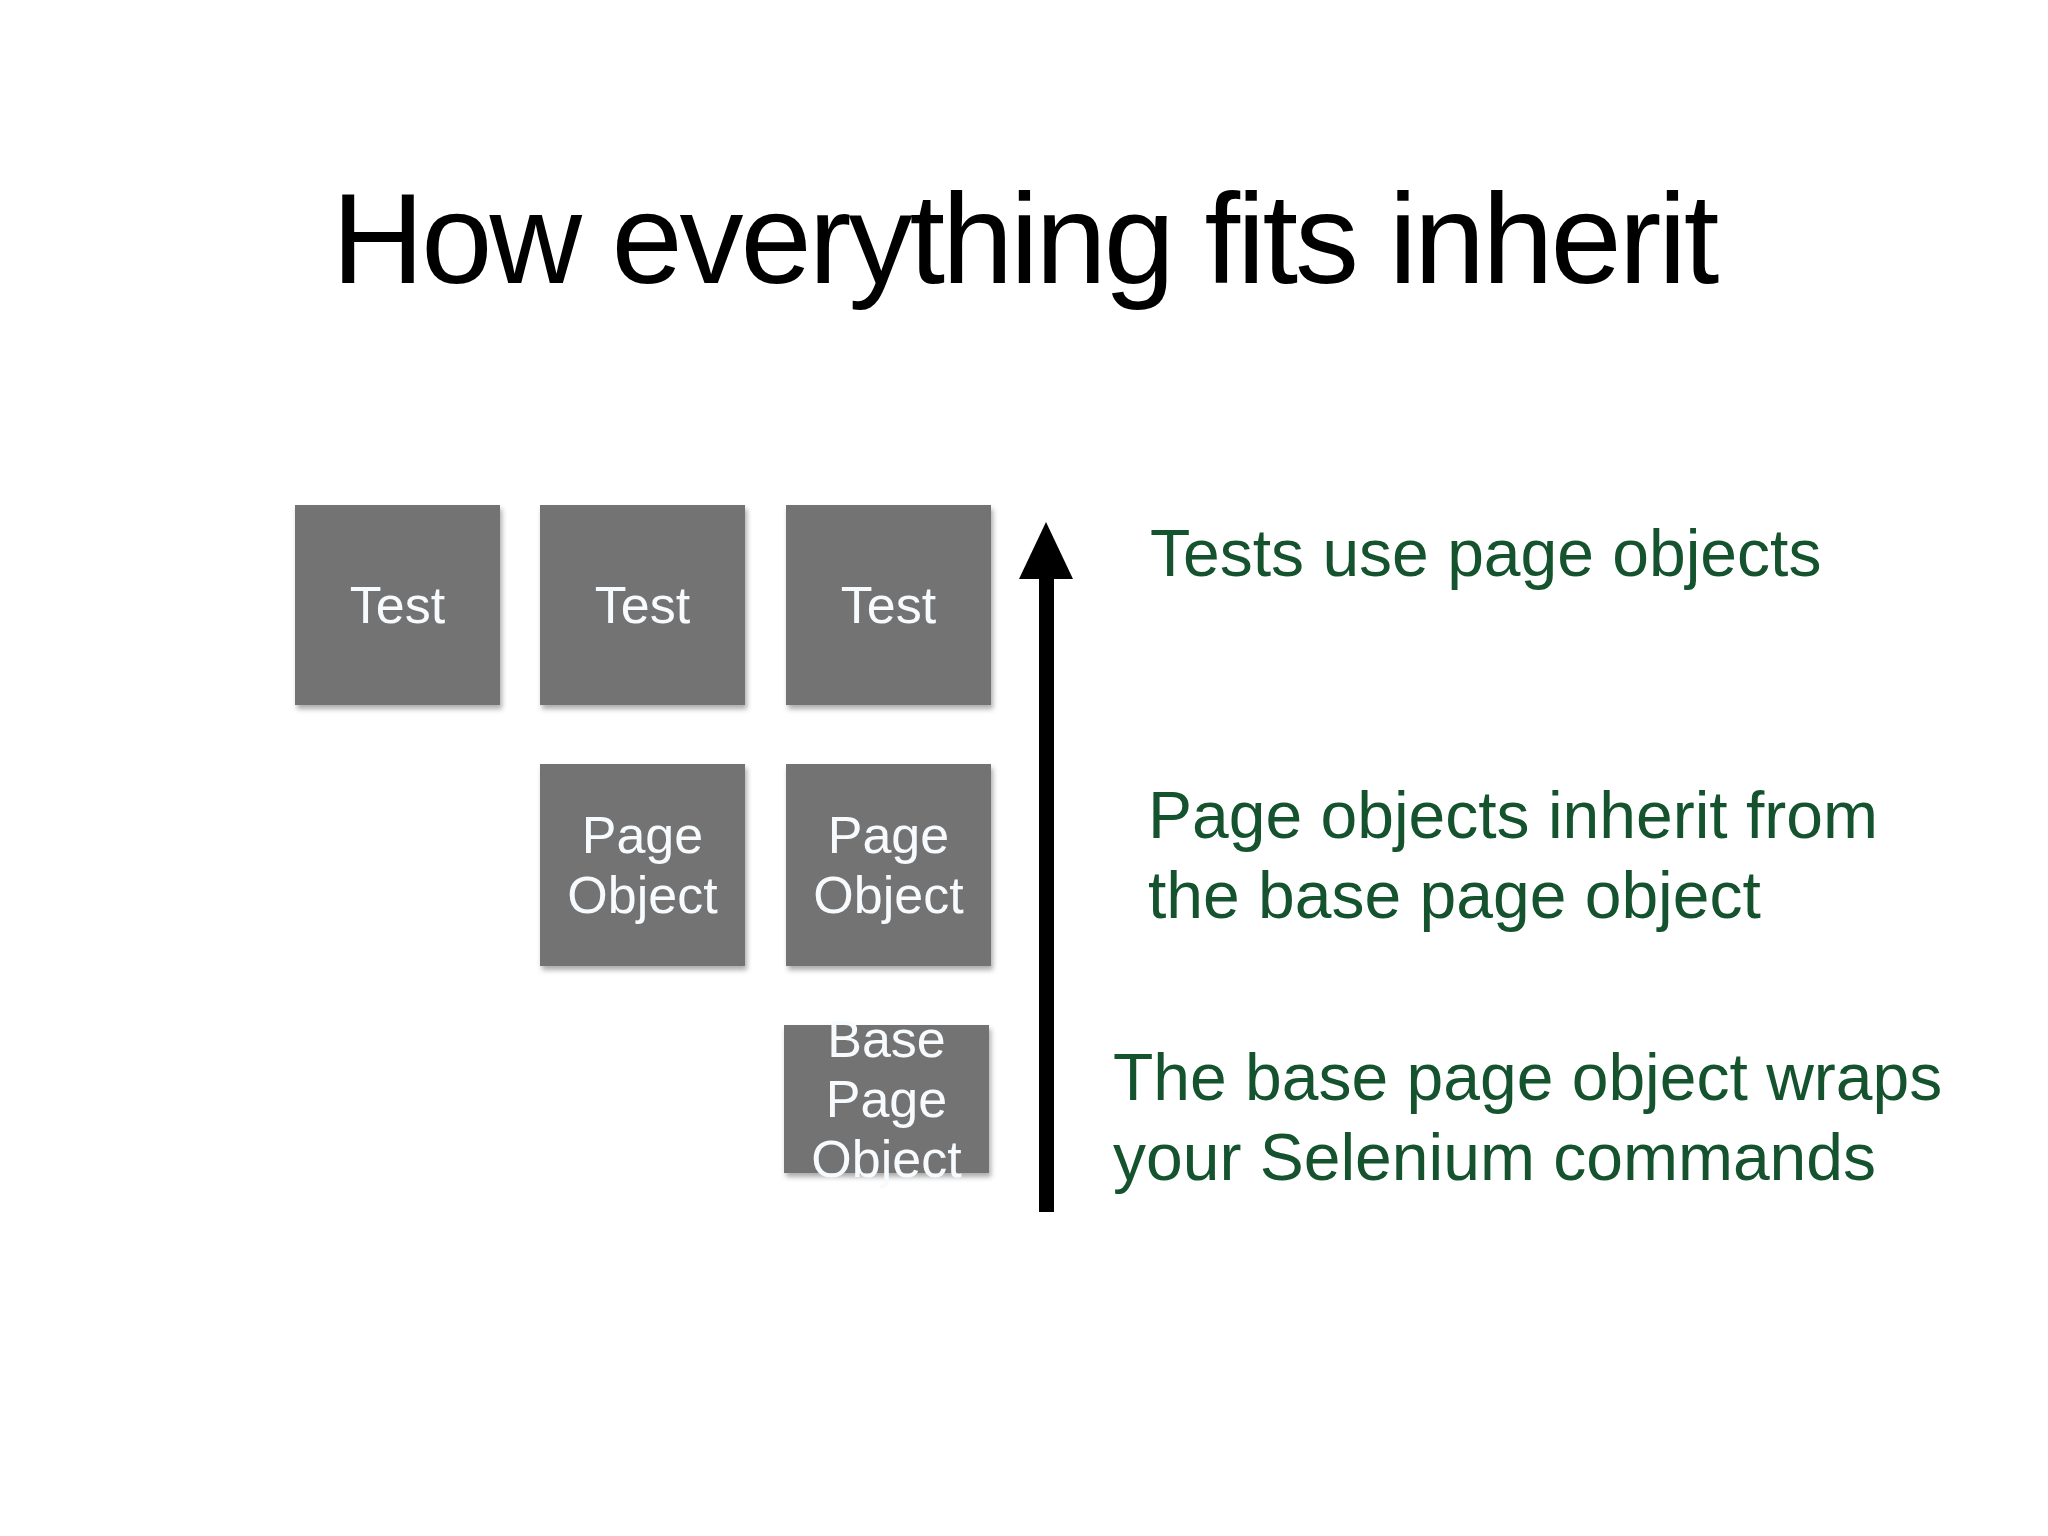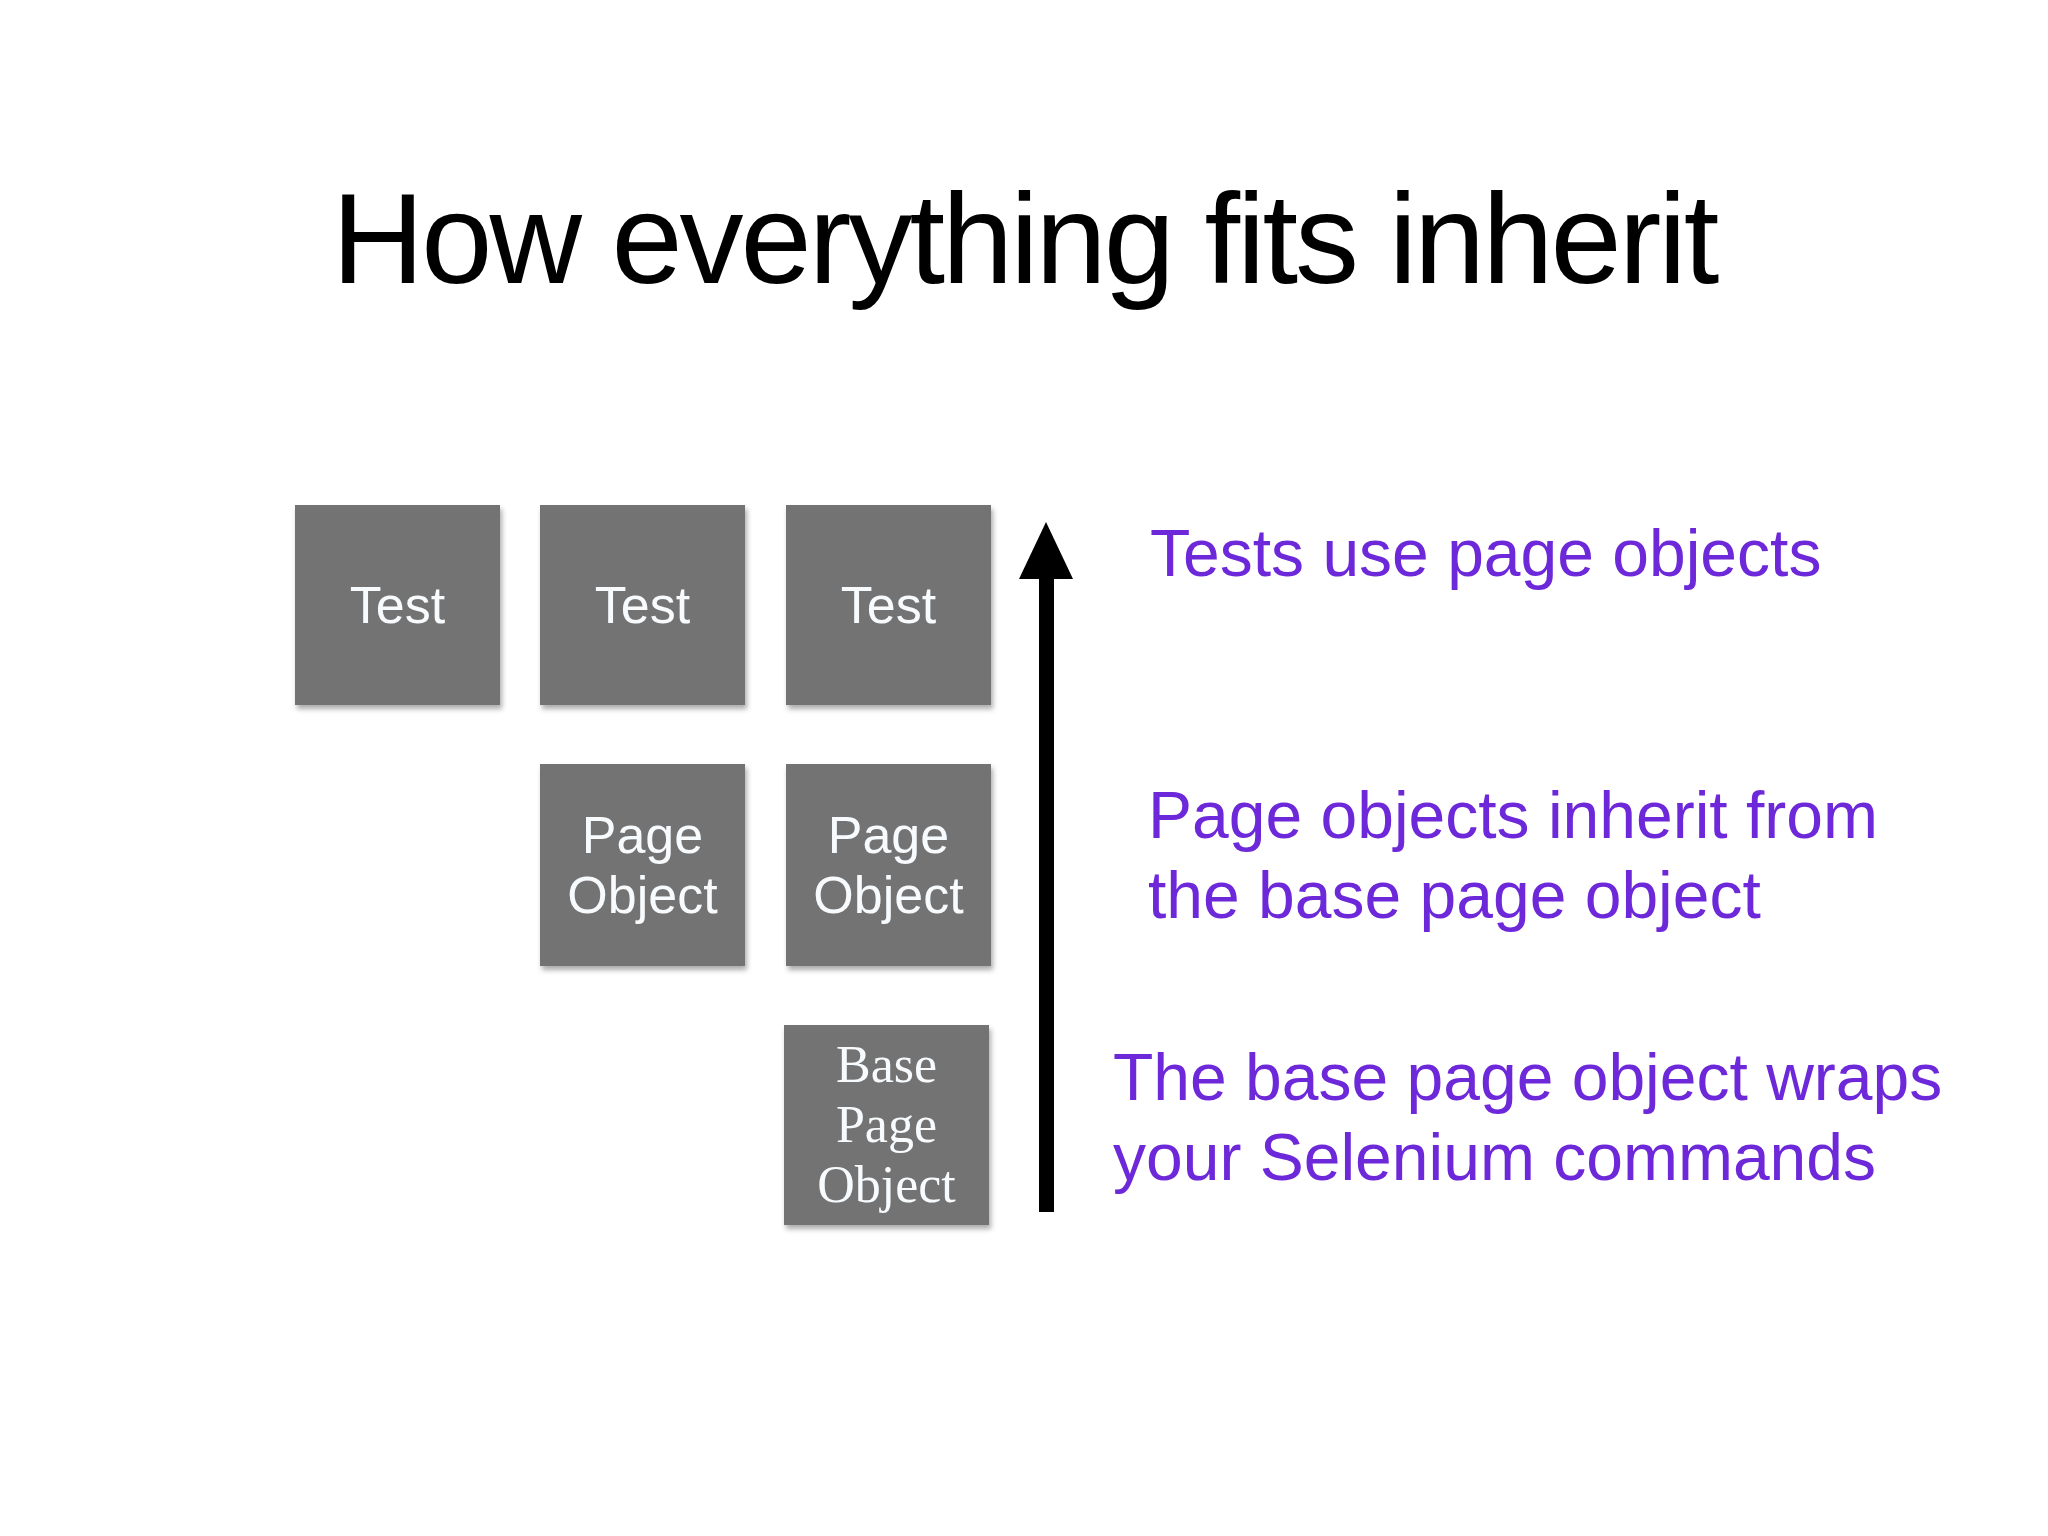--- a/index.html
+++ b/index.html
@@ -44,21 +44,21 @@
     text-align: center;
     font-size: 52px;
     line-height: 60px;
     font-weight: 300;
   }
   .box-test-1 { left: 295px; top: 505px; height: 200px; }
   .box-test-2 { left: 540px; top: 505px; height: 200px; }
   .box-test-3 { left: 786px; top: 505px; height: 200px; }
   .box-po-1   { left: 540px; top: 764px; height: 202px; }
   .box-po-2   { left: 786px; top: 764px; height: 202px; }
-  .box-base   { left: 784px; top: 1025px; height: 200px; font-family: Liberation Serif, serif; }
+  .box-base   { left: 784px; top: 1025px; height: 148px; }
 
   
   .arrow-shaft {
     position: absolute;
     left: 1039px;
     top: 574px;
     width: 15px;
     height: 638px;
     background: #000000;
   }
@@ -69,21 +69,21 @@
     width: 0;
     height: 0;
     border-left: 27px solid transparent;
     border-right: 27px solid transparent;
     border-bottom: 57px solid #000000;
   }
 
   
   .note {
     position: absolute;
-    color: #6d28d9;
+    color: #14532d;
     font-size: 66px;
     line-height: 80px;
     font-weight: 300;
     white-space: nowrap;
   }
   .note-1 { left: 1150px; top: 513px; }
   .note-2 { left: 1148px; top: 775px; }
   .note-3 { left: 1113px; top: 1037px; }
 </style>
 </head>

